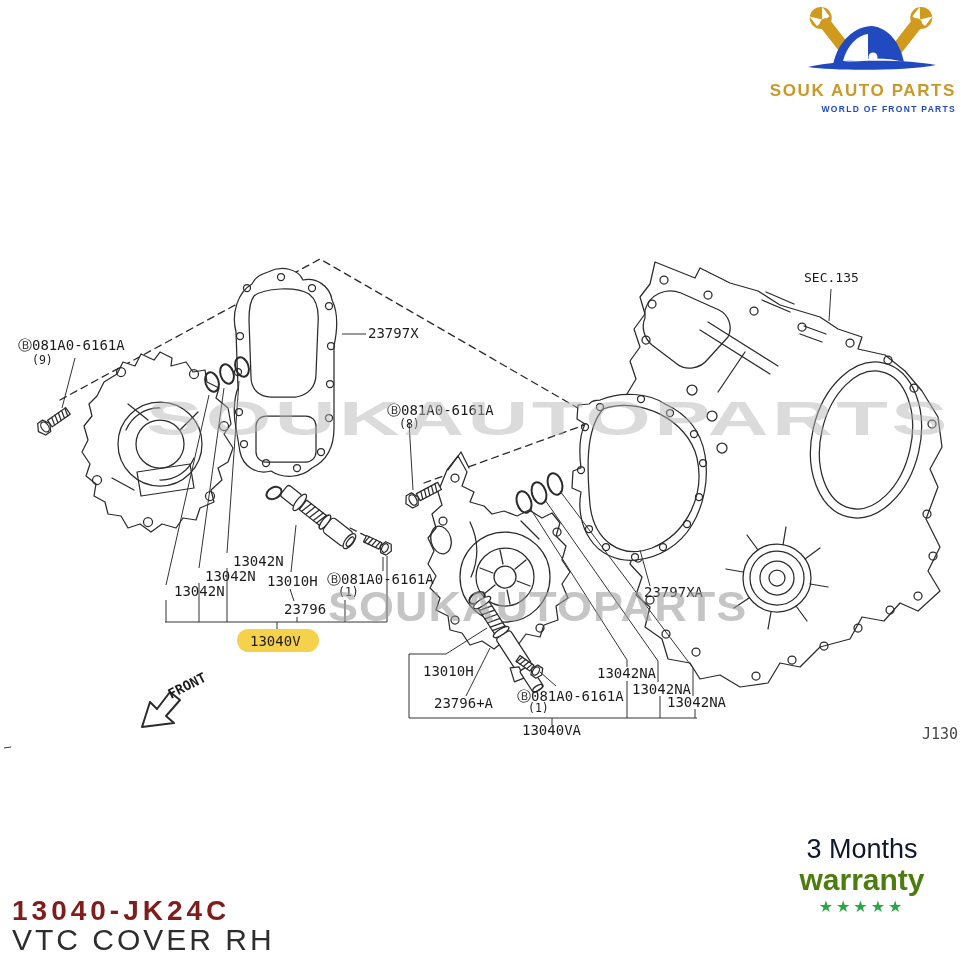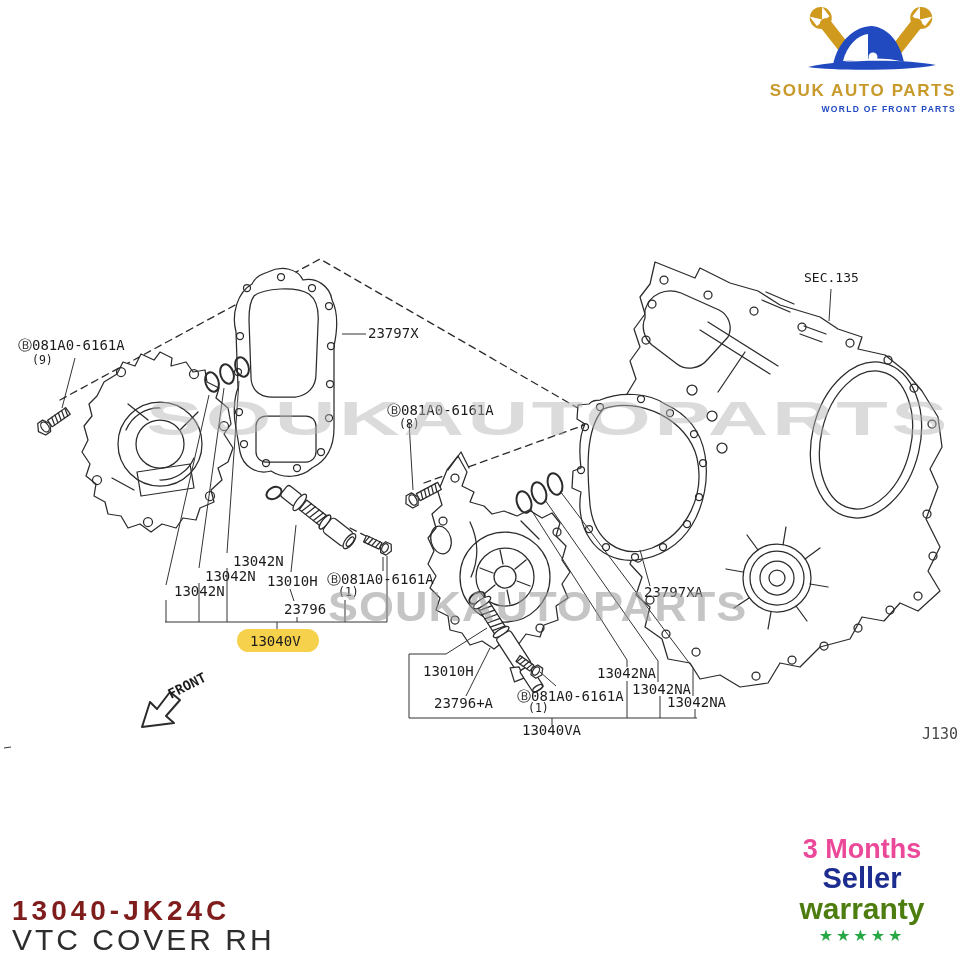--- a/index.html
+++ b/index.html
@@ -22,21 +22,21 @@
        letter-spacing:2px;transform:scale(1.72,1);}
   .wm2{left:328px;top:586px;font-size:42px;line-height:42px;color:#9c9c9c;opacity:.58;
        letter-spacing:1px;transform:scale(1.07,1);}
   .logo{position:absolute;left:768px;top:2px;width:188px;text-align:right;z-index:6;}
   .logo-title{color:#c8992b;font-weight:700;font-size:17px;letter-spacing:1.6px;margin-top:1px;}
   .logo-tagline{color:#2149c0;font-weight:700;font-size:8.5px;letter-spacing:1.3px;margin-top:3px;}
   .footer-part{position:absolute;left:12px;top:896px;z-index:6;}
   .part-number{font-size:28px;font-weight:800;letter-spacing:4px;color:#7f1d1d;line-height:30px;}
   .part-name{font-size:30px;font-weight:400;letter-spacing:3px;color:#2d2d2d;line-height:28px;}
   .warranty{position:absolute;left:780px;top:834px;width:164px;text-align:center;z-index:6;}
-  .w-duration{font-size:27px;font-weight:700;color:#ec4899;line-height:30px;}
+  .w-duration{font-size:27px;font-weight:400;color:#0f172a;line-height:30px;}
   .w-line1{font-size:29px;font-weight:800;color:#1d2d8f;line-height:29px;}
   .w-line2{font-size:30px;font-weight:800;color:#4d7c0f;line-height:32px;}
   .w-stars{font-size:16px;color:#28a745;letter-spacing:3px;line-height:20px;margin-top:1px;}
 </style>
 </head>
 <body>
 
 <div class="page">
 
   <svg width="960" height="960" viewBox="0 0 960 960" xmlns="http://www.w3.org/2000/svg">
@@ -297,18 +297,17 @@
 
   
   <div class="footer-part">
     <div class="part-number">13040-JK24C</div>
     <div class="part-name">VTC COVER RH</div>
   </div>
 
   
   <div class="warranty">
     <div class="w-duration">3 Months</div>
-    <div class="w-line1">Seller</div>
     <div class="w-line2">warranty</div>
     <div class="w-stars">★★★★★</div>
   </div>
 
 </div>
 
 </body></html>

